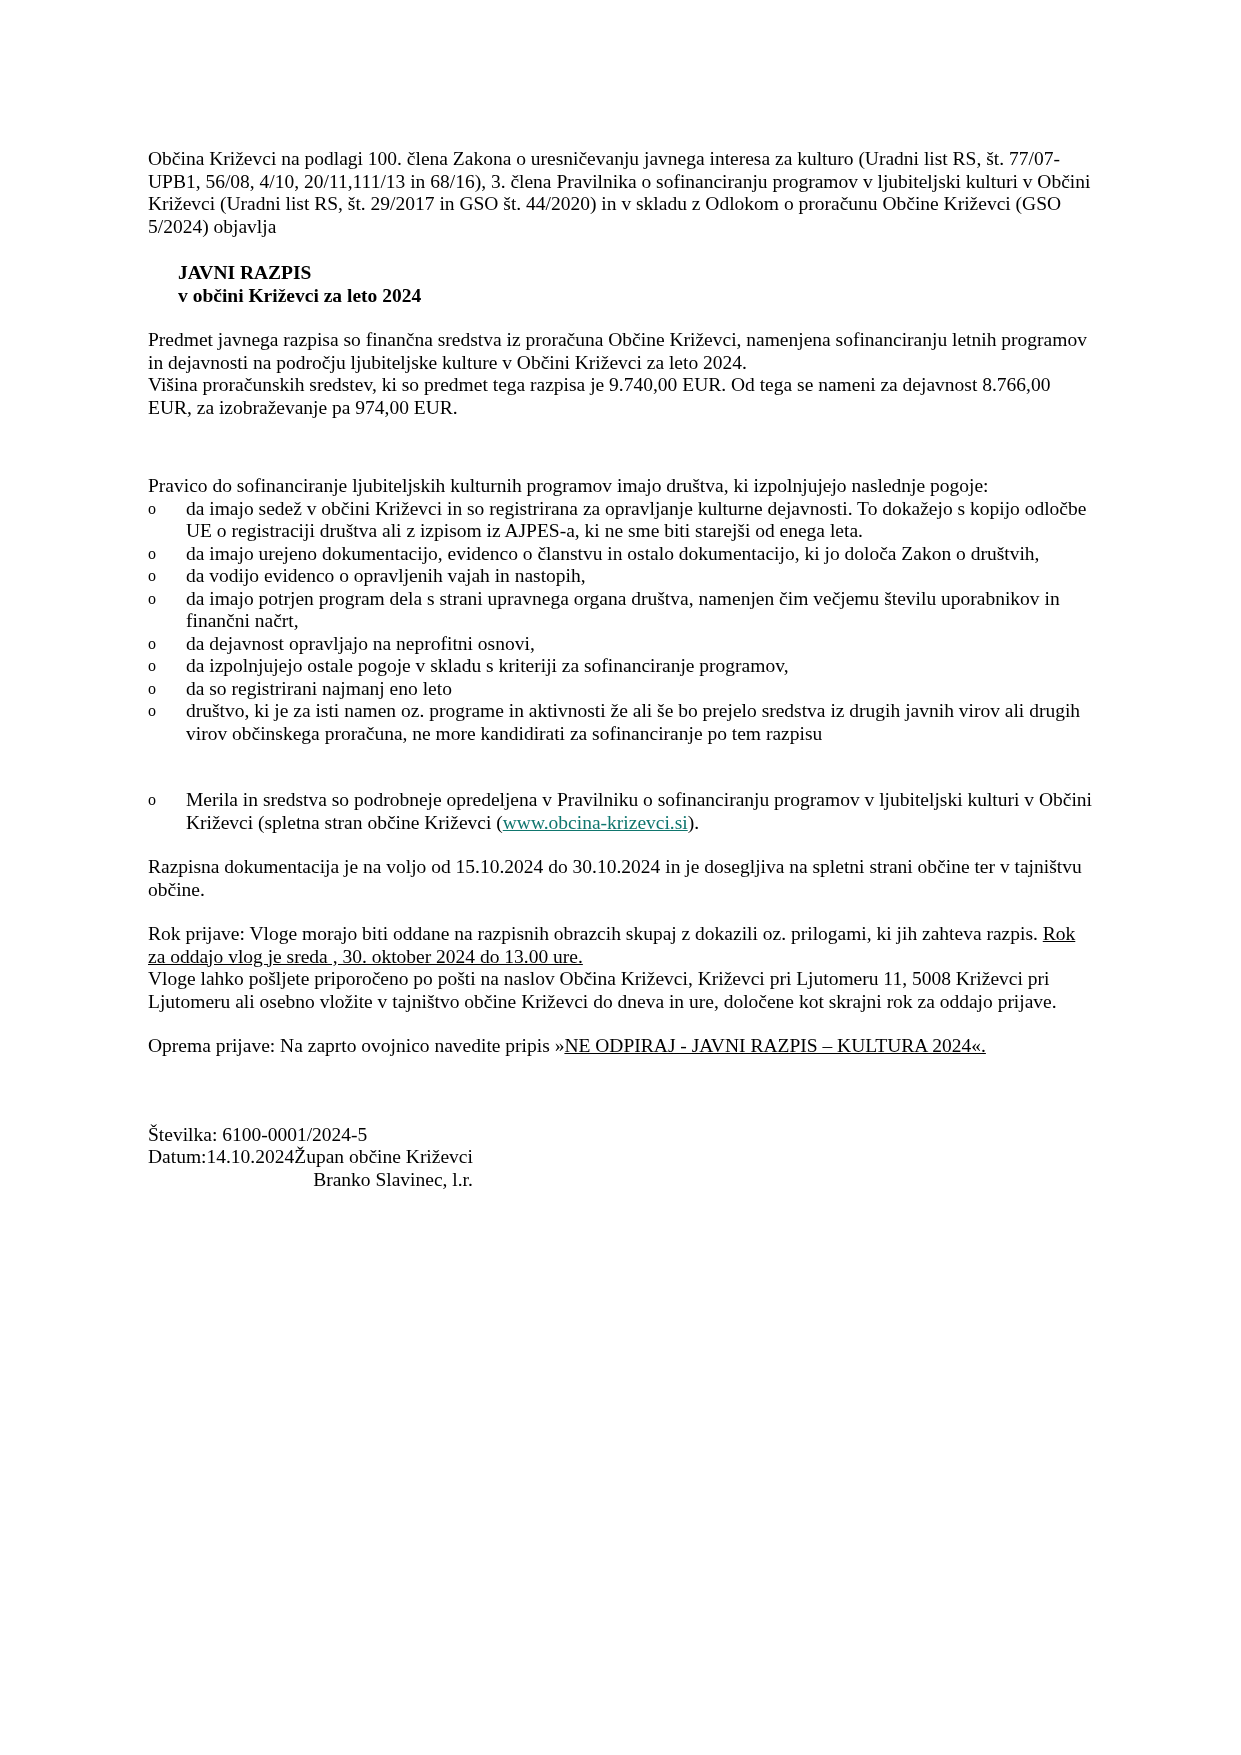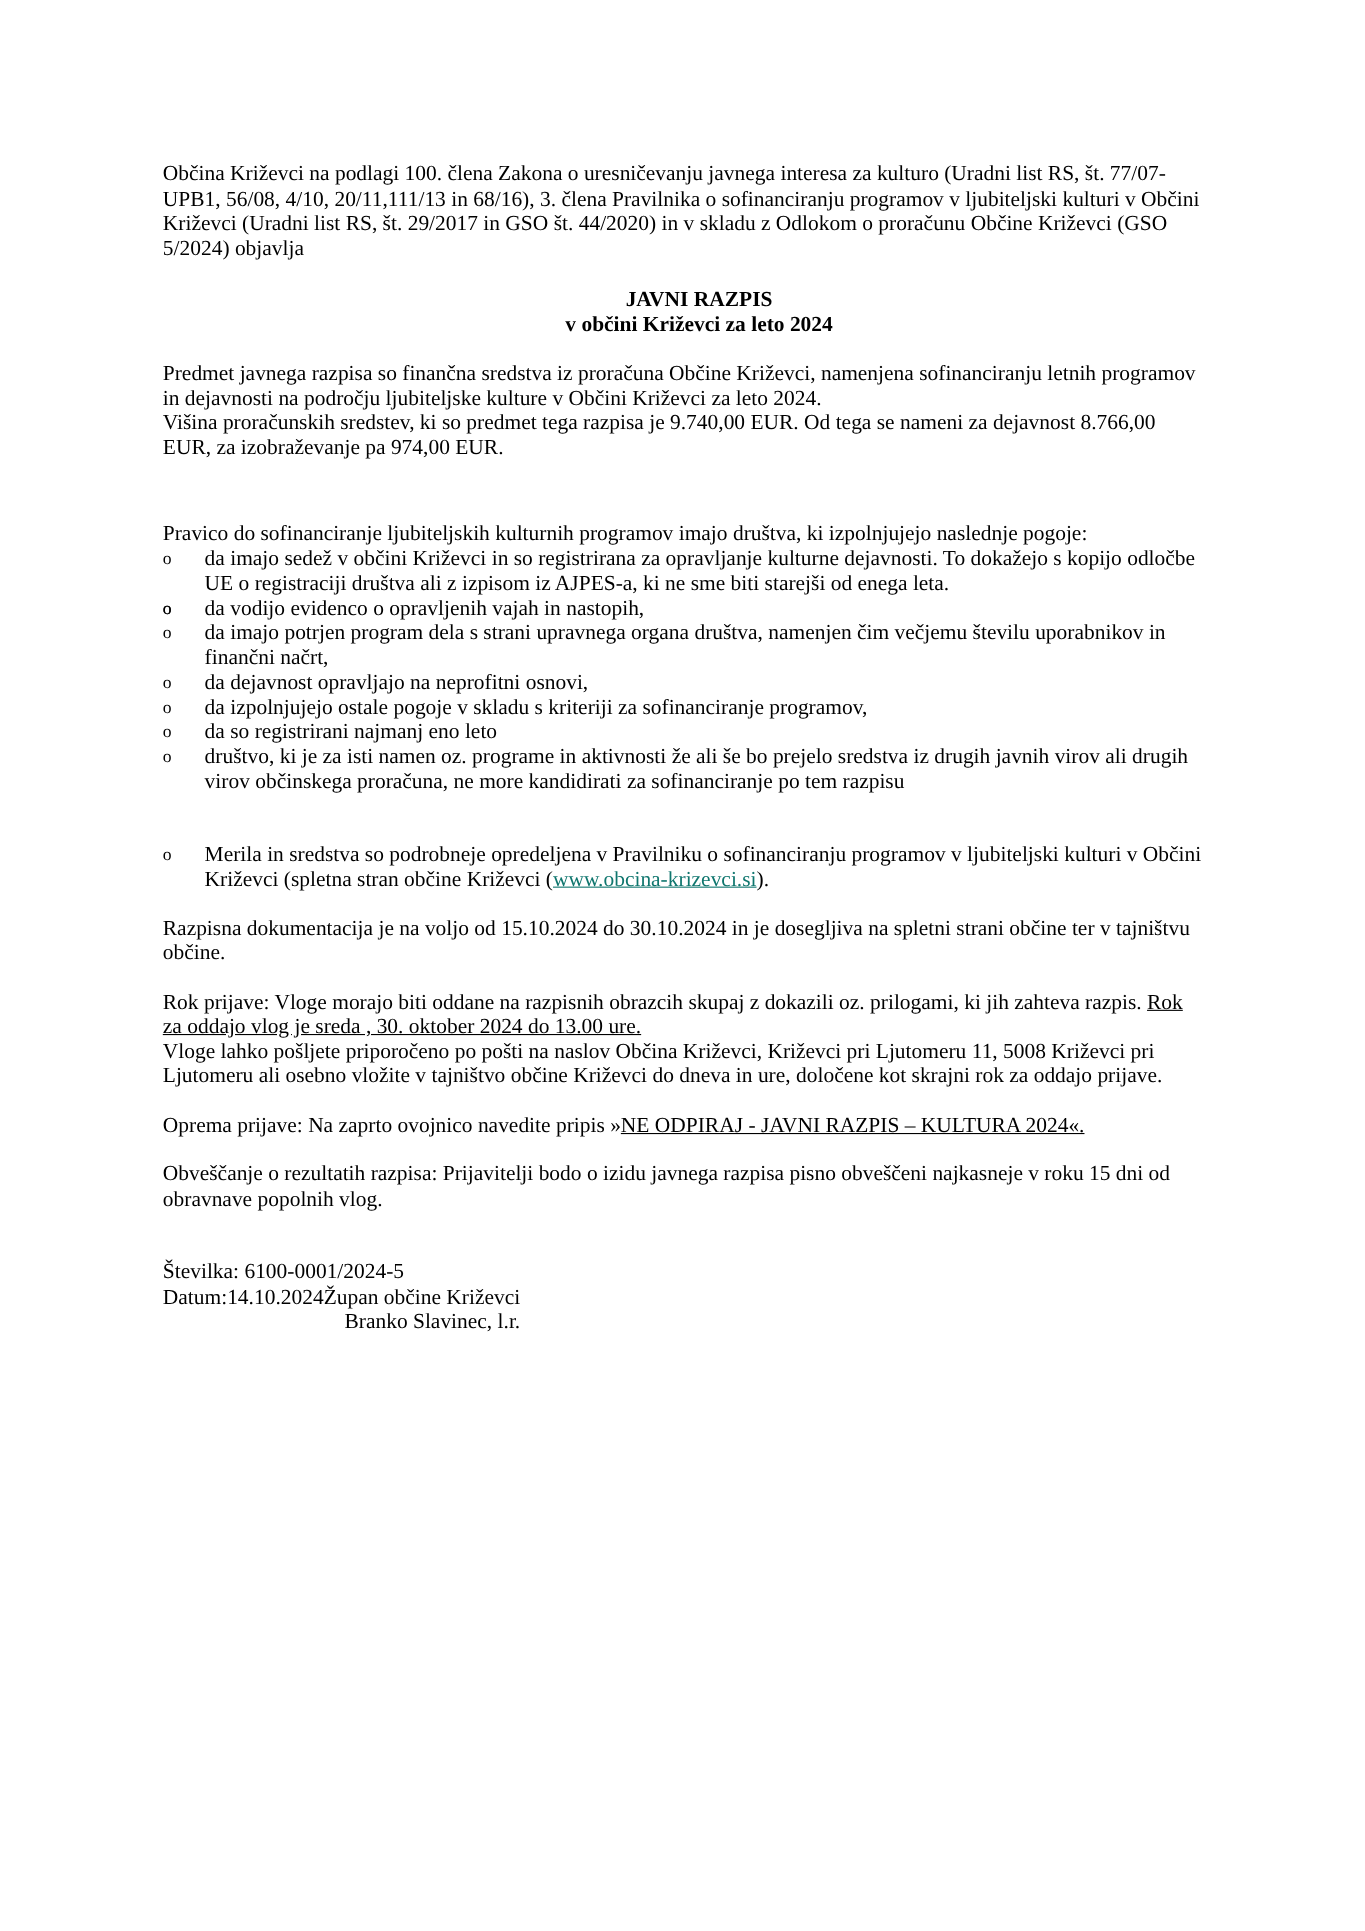--- a/index.html
+++ b/index.html
@@ -4,21 +4,21 @@
   <style>
     html, body { margin: 0; padding: 0; background: #ffffff; }
     body {
       width: 1241px; height: 1755px; position: relative; overflow: hidden;
       font-family: "Liberation Serif", "DejaVu Serif", serif;
       color: #000000; font-size: 19.5px; line-height: 22.5px;
     }
     .page { position: absolute; left: 148px; top: 148px; width: 945px; }
     p { margin: 0; }
     b { font-weight: normal; }
-    .title { text-align: center; font-weight: bold; margin-top: 24px; padding-left: 30px; }
+    .title { text-align: left; font-weight: bold; margin-top: 24px; padding-left: 30px; }
     .gap1 { height: 22px; }
     .gap2 { height: 44px; }
     .gap3 { height: 56px; }
     ul.cond { list-style: none; margin: 0; padding: 0; }
     ul.cond li { position: relative; padding-left: 38px; }
     ul.cond li .bullet { position: absolute; left: 0; top: 0; font-size: 16px; }
     a.link { color: #0f766e; text-decoration: underline; }
     .u { text-decoration: underline; }
     .sig-row { display: flex; justify-content: flex-start; }
     .sig-right { text-align: right; padding-right: 14px; }
@@ -43,21 +43,21 @@
   </p>
   <p>
     <b>Višina proračunskih sredstev</b><span>, ki so predmet tega razpisa je </span><b>9.740,00 EUR</b><span>. Od tega se nameni za dejavnost 8.766,00 EUR, za izobraževanje pa 974,00 EUR.</span>
   </p>
 
   <div class="gap3"></div>
 
   <p><b>Pravico do sofinanciranje ljubiteljskih kulturnih programov imajo društva, ki izpolnjujejo naslednje pogoje:</b></p>
   <ul class="cond">
     <li><span class="bullet">o</span><span>da imajo sedež v občini Križevci in so registrirana za opravljanje kulturne dejavnosti. To dokažejo s kopijo odločbe UE o registraciji društva ali z izpisom iz AJPES-a, ki ne sme biti starejši od enega leta.</span></li>
-    <li><span class="bullet">o</span></li>
+    <li><span class="bullet">o</span><span>da imajo urejeno dokumentacijo, evidenco o članstvu in ostalo dokumentacijo, ki jo določa Zakon o društvih,</span></li>
     <li><span class="bullet">o</span><span>da vodijo evidenco o opravljenih vajah in nastopih,</span></li>
     <li><span class="bullet">o</span><span>da imajo potrjen program dela s strani upravnega organa društva, namenjen čim večjemu številu uporabnikov in finančni načrt,</span></li>
     <li><span class="bullet">o</span><span>da dejavnost opravljajo na neprofitni osnovi,</span></li>
     <li><span class="bullet">o</span><span>da izpolnjujejo ostale pogoje v skladu s kriteriji za sofinanciranje programov,</span></li>
     <li><span class="bullet">o</span><span>da so registrirani najmanj eno leto</span></li>
     <li><span class="bullet">o</span><b>društvo, ki je za isti namen oz. programe in aktivnosti že ali še bo prejelo sredstva iz drugih javnih virov ali drugih virov občinskega proračuna, ne more kandidirati za sofinanciranje po tem razpisu</b></li>
   </ul>
 
   <div class="gap2"></div>
 
@@ -79,23 +79,20 @@
   <p>Vloge lahko pošljete priporočeno po pošti na naslov Občina Križevci, Križevci pri Ljutomeru 11, 5008  Križevci pri Ljutomeru ali osebno vložite v tajništvo občine Križevci do dneva in ure, določene kot skrajni rok za oddajo prijave.</p>
 
   <div class="gap1"></div>
 
   <p>
     <b>Oprema prijave</b><span>: Na zaprto ovojnico navedite pripis »</span><span class="u">NE ODPIRAJ - JAVNI RAZPIS – KULTURA 2024«.</span>
   </p>
 
   <div class="gap1"></div>
 
-  <p>
-    <b>Obveščanje o rezultatih razpisa</b><span>: Prijavitelji bodo o izidu javnega razpisa pisno obveščeni najkasneje v roku 15 dni od obravnave popolnih vlog.</span>
-  </p>
 
   <div class="gap1"></div>
 
 
   <div class="gap1"></div>
 
   <div>
     <p>Številka: 6100-0001/2024-5</p>
     <div class="sig-row">
       <p>Datum:14.10.2024</p>

